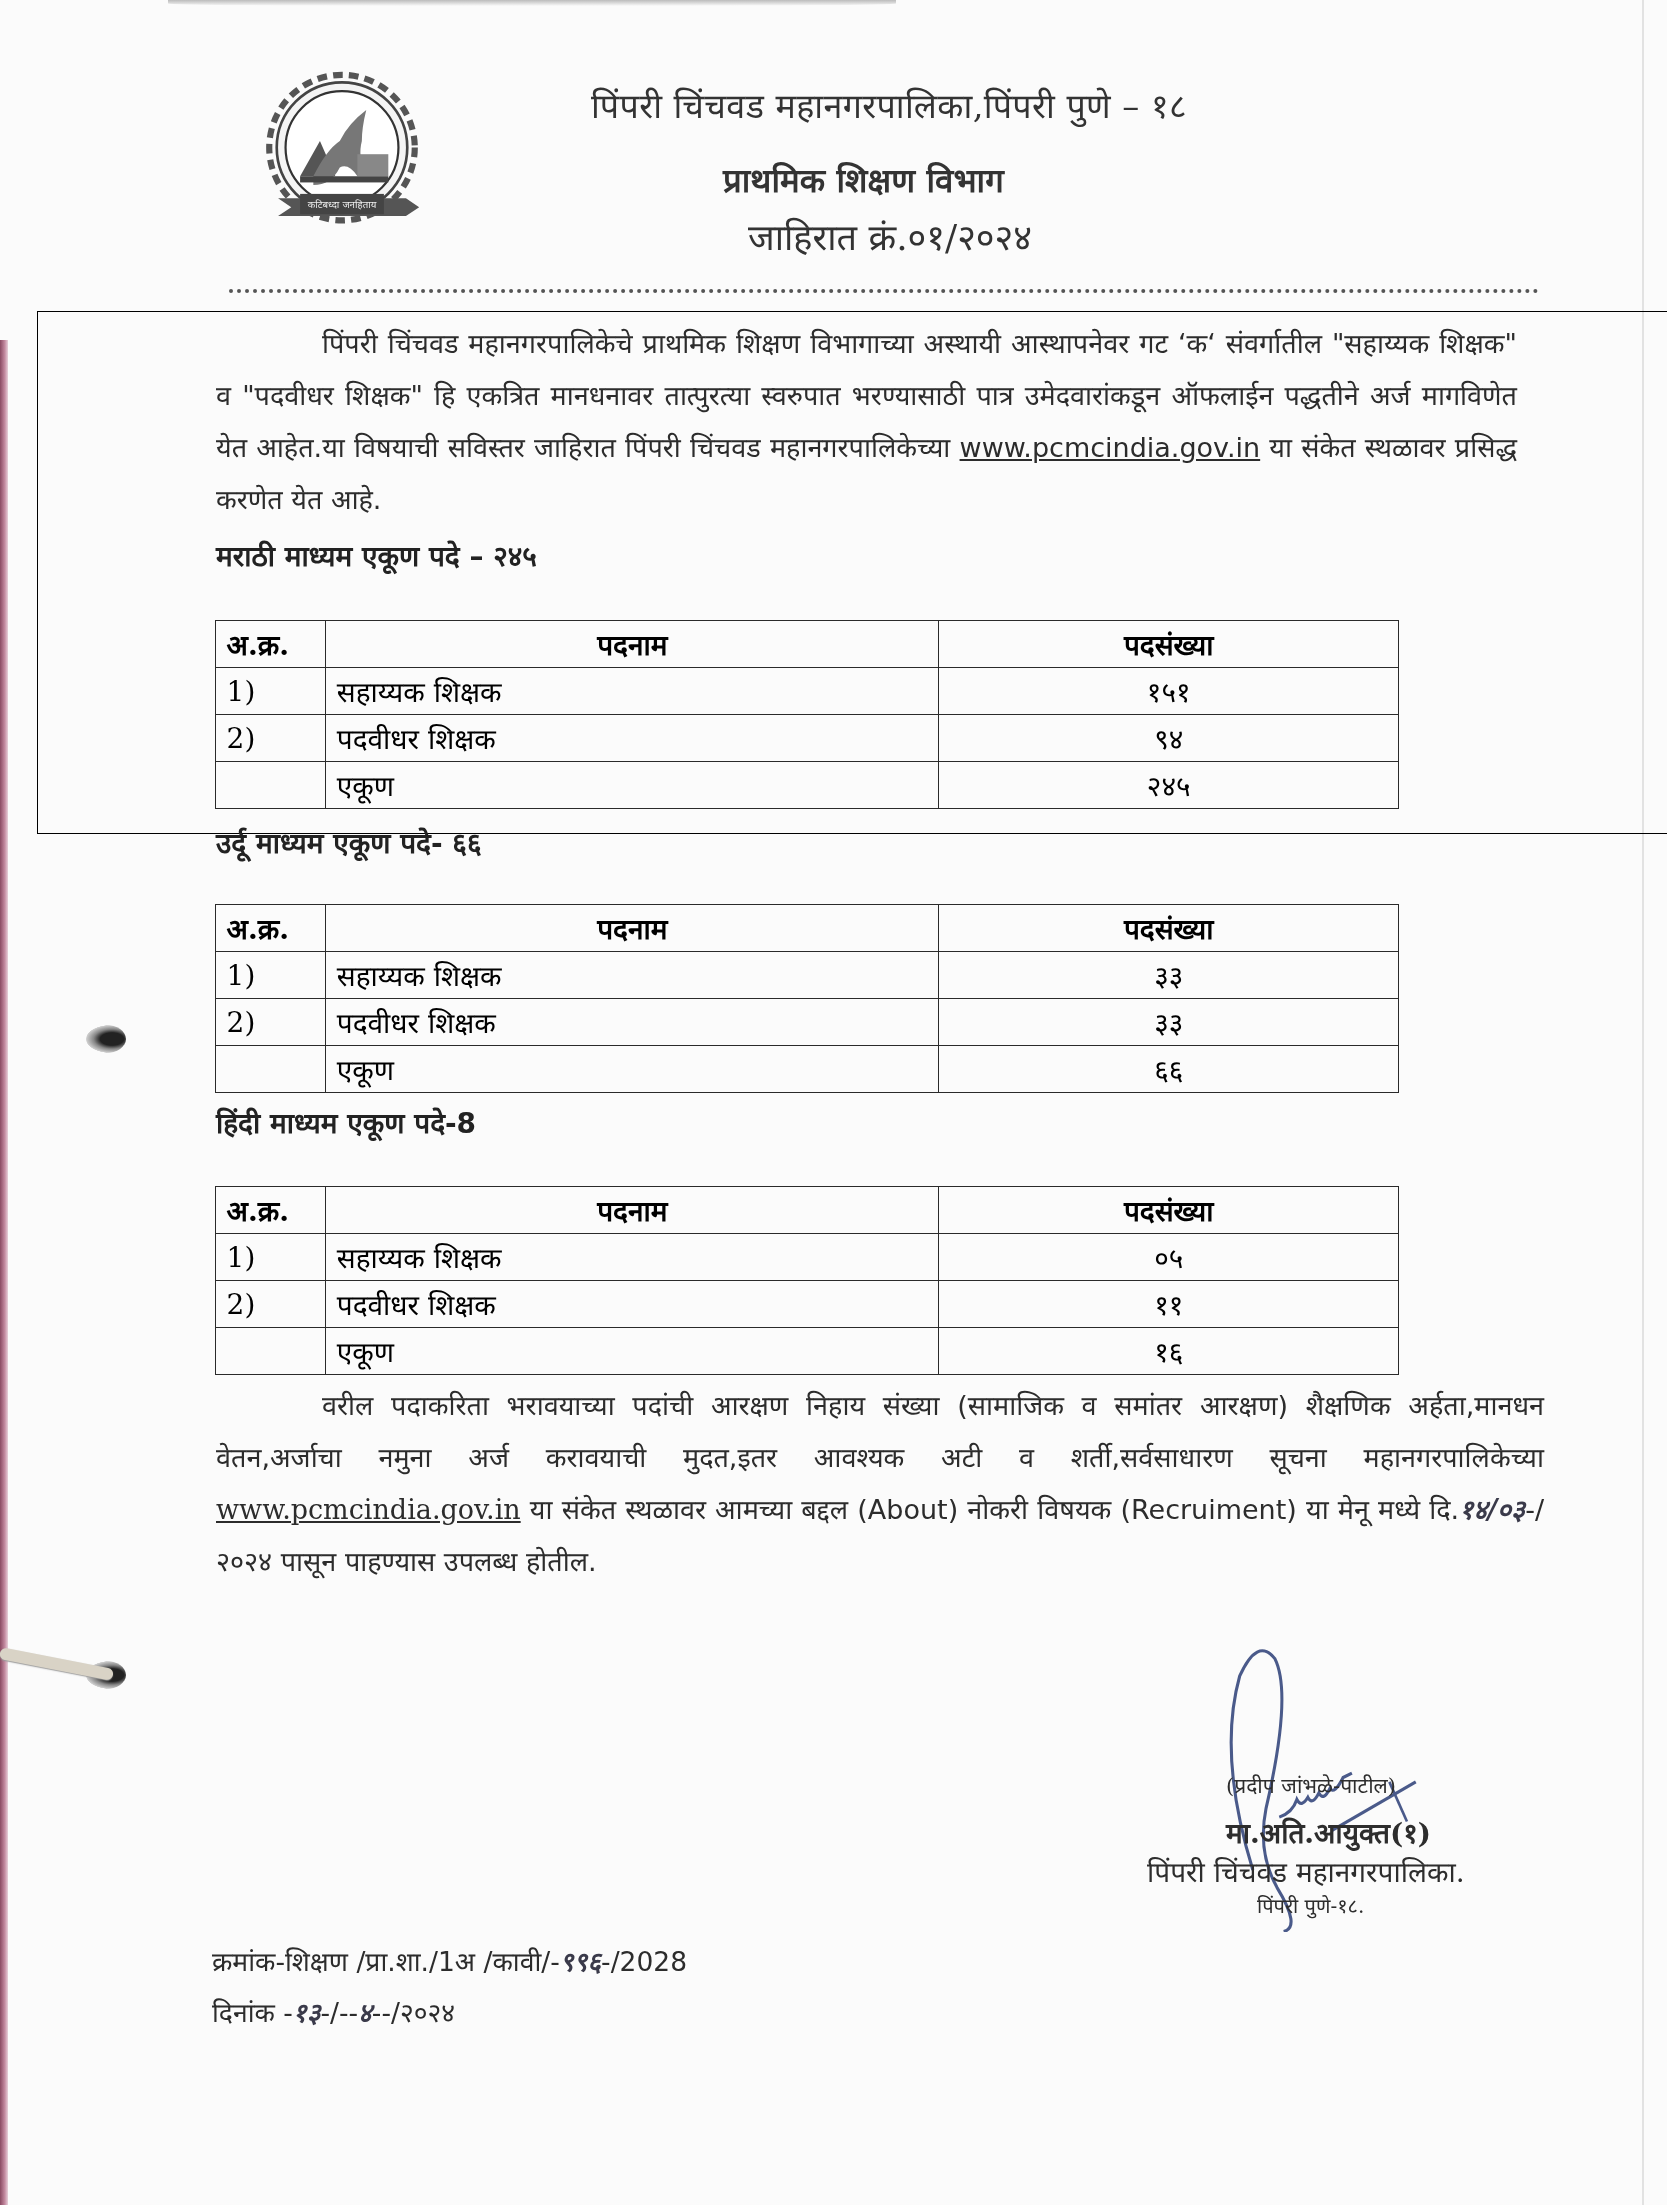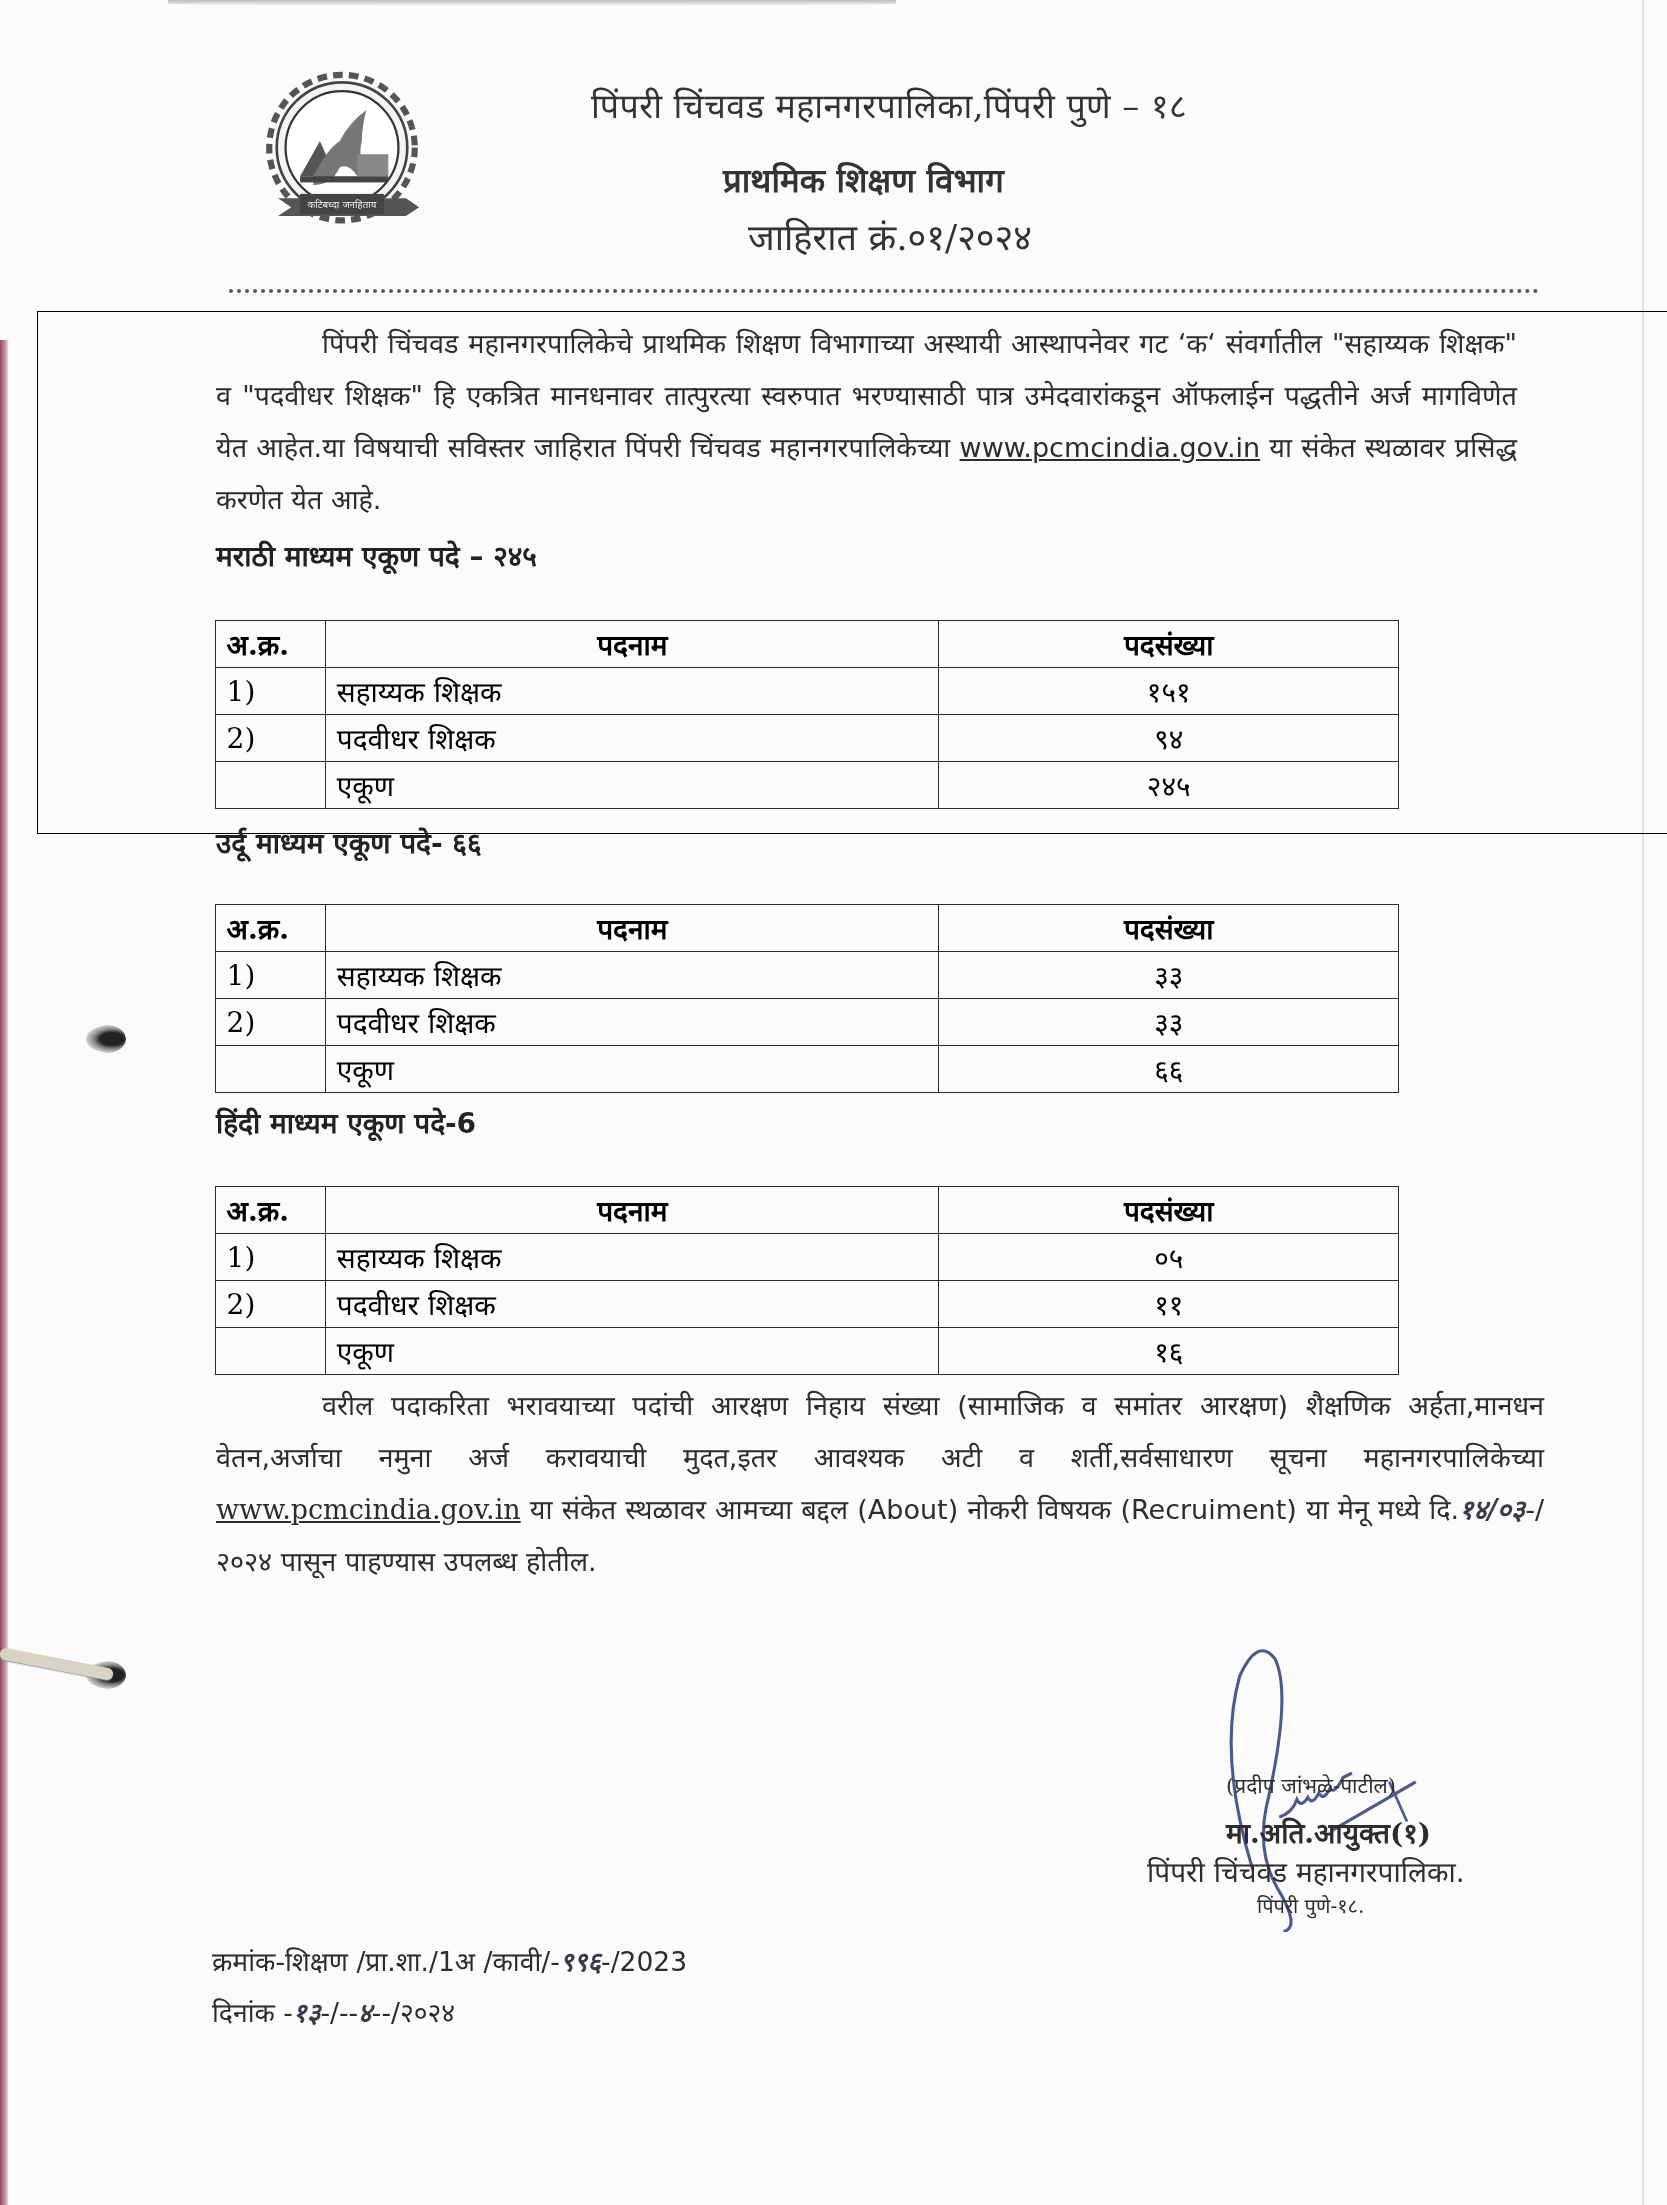--- a/index.html
+++ b/index.html
@@ -148,21 +148,21 @@
     <td class="c-count">३३</td>
   </tr>
   <tr>
     <td class="c-sr"></td>
     <td class="c-name total-label">एकूण</td>
     <td class="c-count">६६</td>
   </tr>
 </tbody>
   </table>
 
-<div class="abs section-heading" style="left:216px; top:1103px;">हिंदी माध्यम एकूण पदे-6</div>
+<div class="abs section-heading" style="left:216px; top:1103px;">हिंदी माध्यम एकूण पदे-8</div>
 <table class="posts" style="left:215px; top:1186px;">
   <tbody>
       <tr>
     <th class="c-sr">अ.क्र.</th>
     <th class="c-name">पदनाम</th>
     <th class="c-count">पदसंख्या</th>
   </tr>
   <tr>
     <td class="c-sr">1)</td>
     <td class="c-name">सहाय्यक शिक्षक</td>
@@ -190,18 +190,18 @@
   <path d="M180 440 q30 -10 40 -40 q10 20 25 -5 q10 20 25 -10 q10 20 25 -10 q10 15 30 -25 l20 -10" fill="none" stroke="#4a5a8a" stroke-width="7"></path>
   <path d="M300 470 L490 360" fill="none" stroke="#4a5a8a" stroke-width="7"></path>
   <path d="M430 360 L470 450" fill="none" stroke="#4a5a8a" stroke-width="6"></path>
 </svg>
 <div class="abs sig sig-name">(प्रदीप जांभळे-पाटील)</div>
 <div class="abs sig sig-title">मा.अति.आयुक्त(१)</div>
 <div class="abs sig sig-org">पिंपरी चिंचवड महानगरपालिका.</div>
 <div class="abs sig sig-city">पिंपरी पुणे-१८.</div>
 
 <div class="abs ref ref-no">
-  <span>क्रमांक-शिक्षण /प्रा.शा./1अ /कावी/-</span><span class="hand">९९६</span><span>-/2023</span>
+  <span>क्रमांक-शिक्षण /प्रा.शा./1अ /कावी/-</span><span class="hand">९९६</span><span>-/2028</span>
 </div>
 <div class="abs ref ref-date">
   <span>दिनांक -</span><span class="hand">१३</span><span>-/--</span><span class="hand">४</span><span>--/२०२४</span>
 </div>
 
 
 </body></html>

